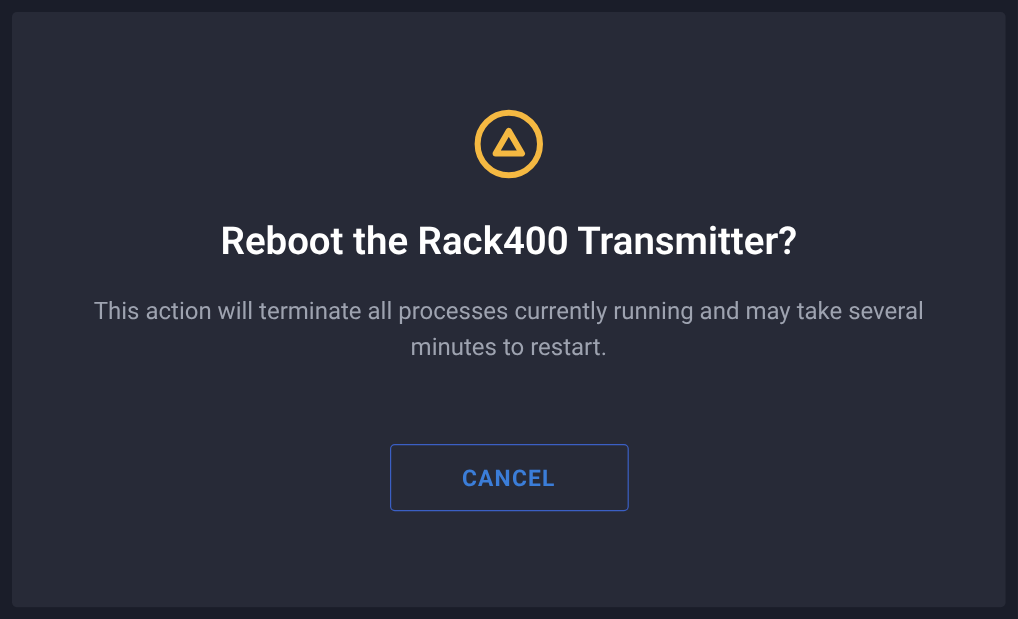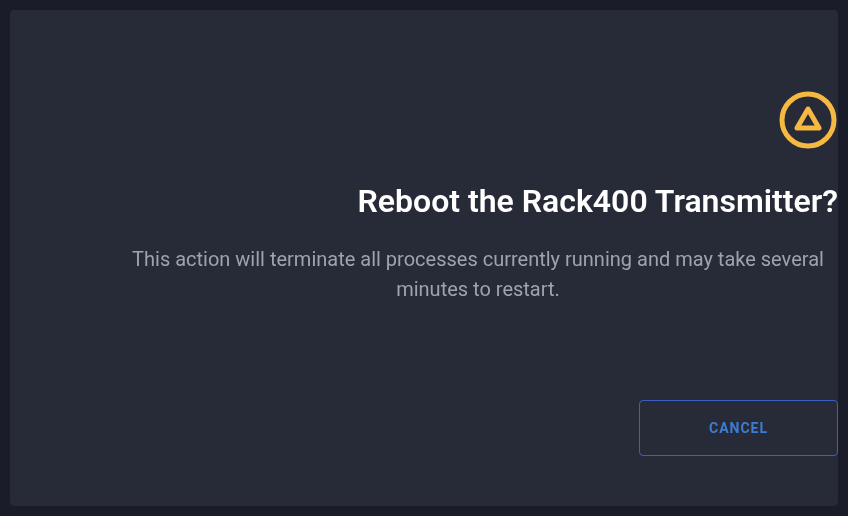--- a/index.html
+++ b/index.html
@@ -16,51 +16,51 @@
       align-items: center;
       justify-content: center;
     }
     .dialog {
       width: 828px;
       height: 496px;
       background: #272a37;
       border-radius: 4px;
       display: flex;
       flex-direction: column;
-      align-items: flex-end;
+      align-items: center;
       padding-top: 80px;
     }
     .icon-wrapper {
       margin-bottom: 28px;
     }
     .dialog-title {
       color: #ffffff;
       font-size: 32px;
       font-weight: 600;
       text-align: center;
       margin-bottom: 24px;
     }
     .dialog-body {
       color: #9ea3b0;
       font-size: 20px;
       font-weight: 400;
       text-align: center;
       line-height: 1.5;
       max-width: 720px;
-      margin-bottom: 96px;
+      margin-bottom: 66px;
     }
     .button-row {
       display: flex;
       gap: 24px;
     }
     .btn {
       width: 199px;
       height: 56px;
       border-radius: 4px;
-      font-size: 14px;
+      font-size: 19px;
       font-weight: 700;
       letter-spacing: 1px;
       cursor: pointer;
       display: flex;
       align-items: center;
       justify-content: center;
       border: none;
       font-family: inherit;
     }
     .btn-cancel {

